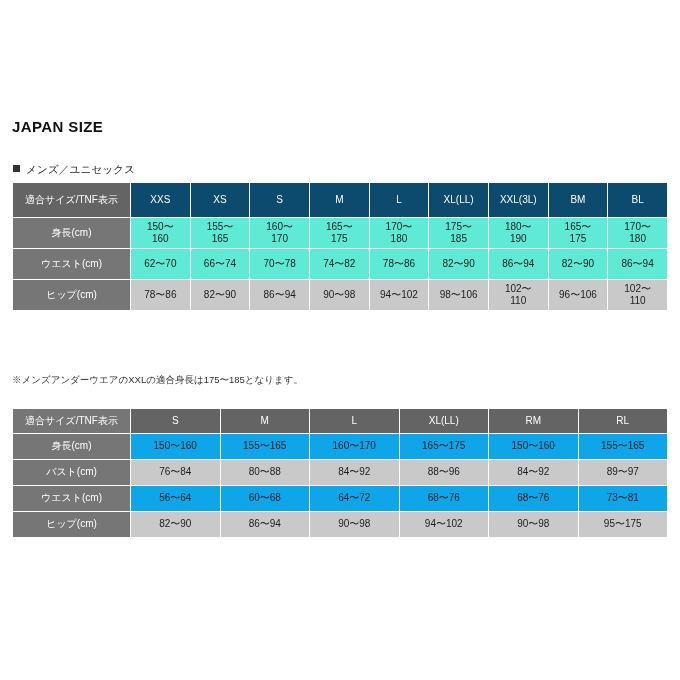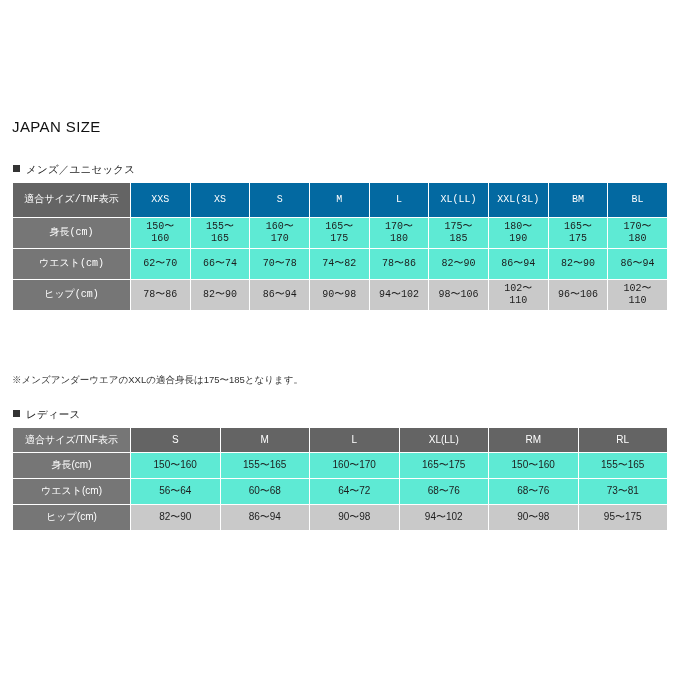--- a/index.html
+++ b/index.html
@@ -19,21 +19,21 @@
     width: 680px;
     height: 680px;
     box-sizing: border-box;
     padding: 0 12px;
   }
   .title {
     position: absolute;
     left: 12px;
     top: 118px;
     font-size: 15px;
-    font-weight: normal;
+    font-weight: bold;
     letter-spacing: 0.4px;
     color: #111111;
   }
   .section-label {
     font-size: 10.5px;
     color: #222222;
     margin: 0 0 5px 1px;
     letter-spacing: 0.2px;
   }
   .section-label .marker {
@@ -42,21 +42,20 @@
     height: 7px;
     background: #333333;
     margin-right: 6px;
     vertical-align: 1px;
   }
   .block-mens {
     position: absolute;
     left: 12px;
     top: 163px;
     width: 656px;
-    font-family: Liberation Mono, monospace;
   }
   .block-ladies {
     position: absolute;
     left: 12px;
     top: 408px;
     width: 656px;
   }
   table {
     border-collapse: collapse;
     table-layout: fixed;
@@ -66,21 +65,21 @@
   table td, table th {
     border: 1px solid #ffffff;
     text-align: center;
     vertical-align: middle;
     line-height: 1.25;
     padding: 0 2px;
     font-weight: normal;
   }
   
   .t-mens .hdr td {
-    background: #0369a1;
+    background: #0c4a6e;
     color: #ffffff;
     height: 34px;
     font-size: 10px;
   }
   .t-mens .hdr td.firstcol {
     background: #646464;
     color: #ffffff;
   }
   .t-mens td.firstcol {
     background: #767676;
@@ -116,21 +115,21 @@
     font-size: 10px;
   }
   .t-ladies td.firstcol {
     background: #767676;
     color: #ffffff;
   }
   .t-ladies tbody tr td {
     height: 25px;
   }
   .t-ladies td.data {
-    background: #5eead4;
+    background: #0ea5e9;
     color: #1c1c1c;
   }
   .t-ladies tr.alt td.data {
     background: #c9c9c9;
   }
 </style>
 </head>
 <body>
 
 <div class="page">
@@ -197,23 +196,20 @@
             <td class="data">96〜106</td>
             <td class="data">102〜<br>110</td>
           </tr>
         </tbody>
     </table>
   </div>
 
   <div class="note">※メンズアンダーウエアのXXLの適合身長は175〜185となります。</div>
 
   <div class="block-ladies">
-    <div class="section-label">
-      <span class="marker"></span><span>レディース</span>
-    </div>
     <table class="t-ladies">
       <colgroup>
         <col style="width:118px">
         <col span="6">
       </colgroup>
       <thead>
         <tr class="hdr">
             <td class="firstcol">適合サイズ/TNF表示</td>
             <td>S</td>
             <td>M</td>
@@ -226,20 +222,29 @@
       <tbody>
           <tr>
             <td class="firstcol">身長(cm)</td>
             <td class="data">150〜160</td>
             <td class="data">155〜165</td>
             <td class="data">160〜170</td>
             <td class="data">165〜175</td>
             <td class="data">150〜160</td>
             <td class="data">155〜165</td>
           </tr>
+          <tr class="alt">
+            <td class="firstcol">バスト(cm)</td>
+            <td class="data">76〜84</td>
+            <td class="data">80〜88</td>
+            <td class="data">84〜92</td>
+            <td class="data">88〜96</td>
+            <td class="data">84〜92</td>
+            <td class="data">89〜97</td>
+          </tr>
           <tr>
             <td class="firstcol">ウエスト(cm)</td>
             <td class="data">56〜64</td>
             <td class="data">60〜68</td>
             <td class="data">64〜72</td>
             <td class="data">68〜76</td>
             <td class="data">68〜76</td>
             <td class="data">73〜81</td>
           </tr>
           <tr class="alt">

